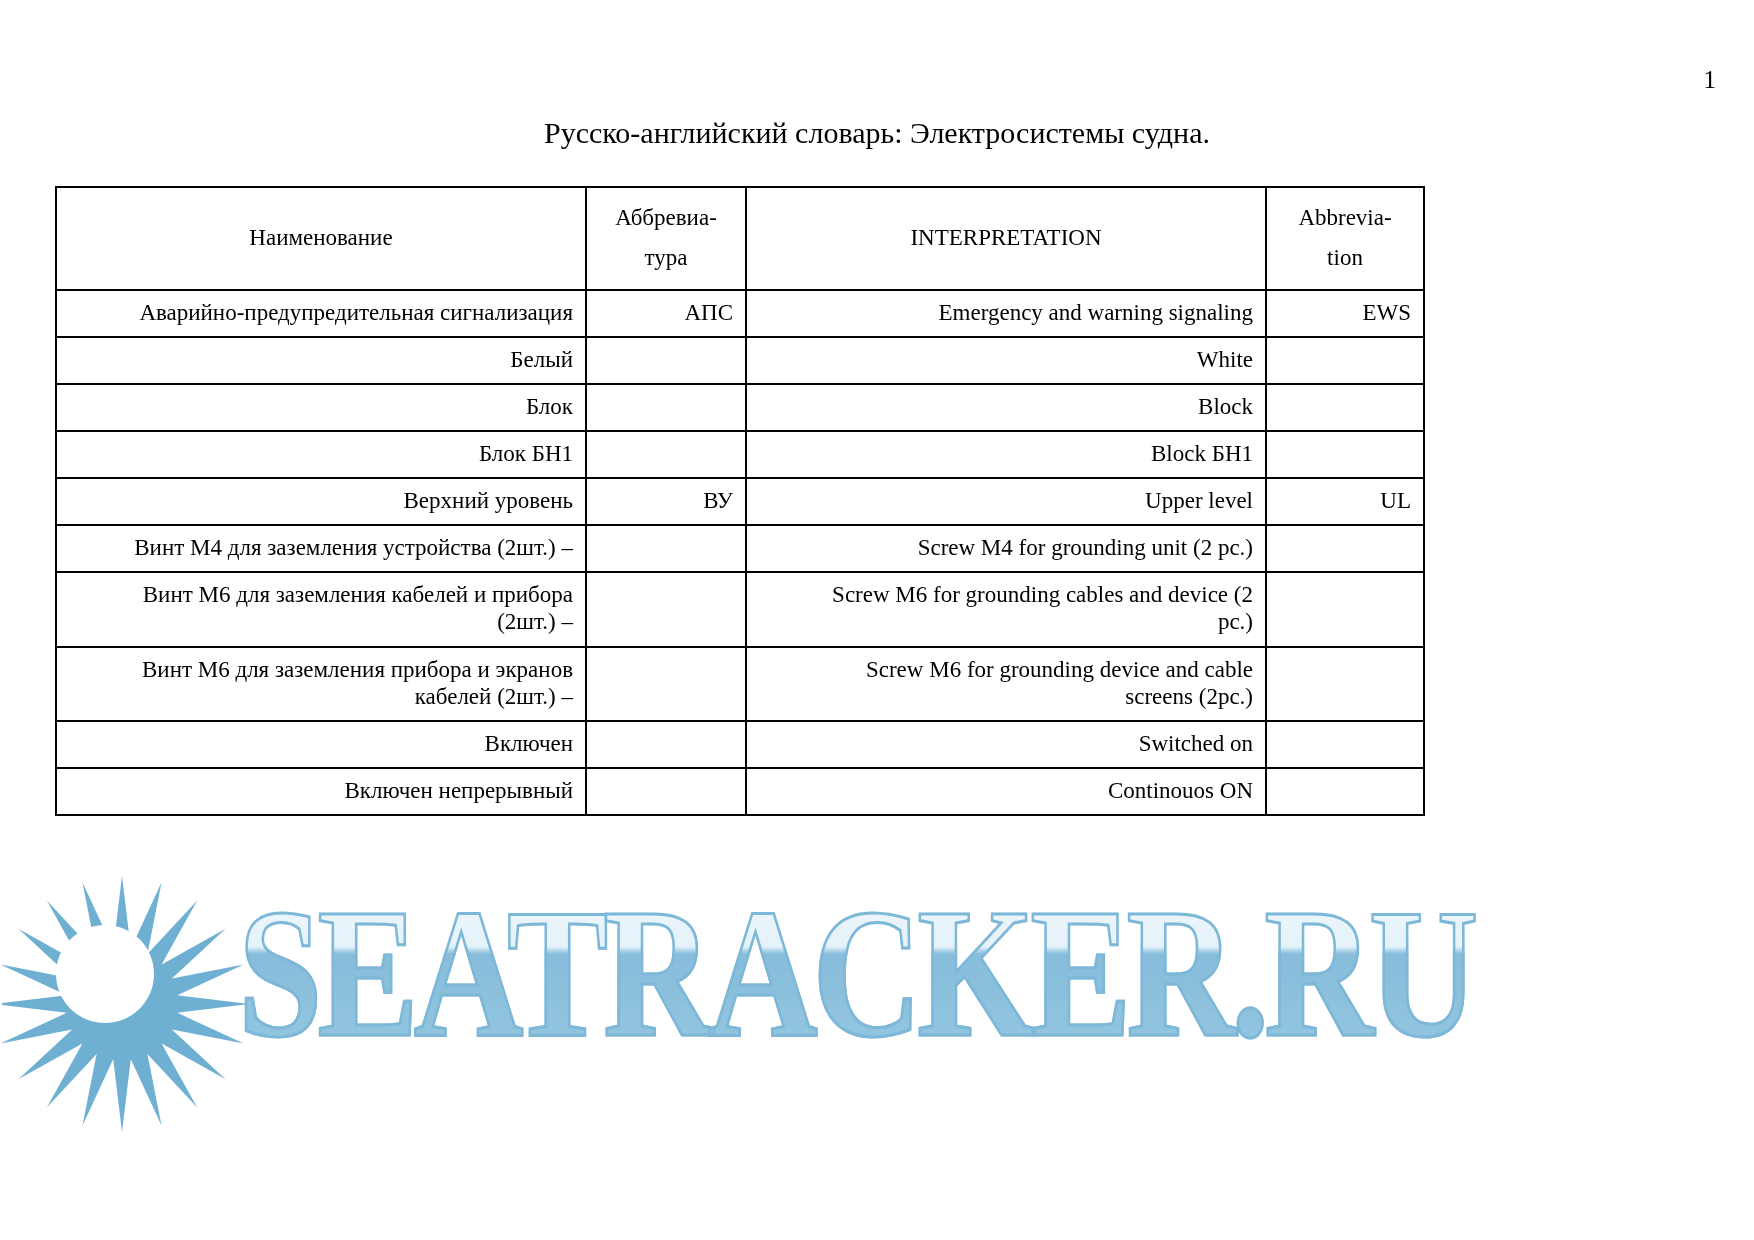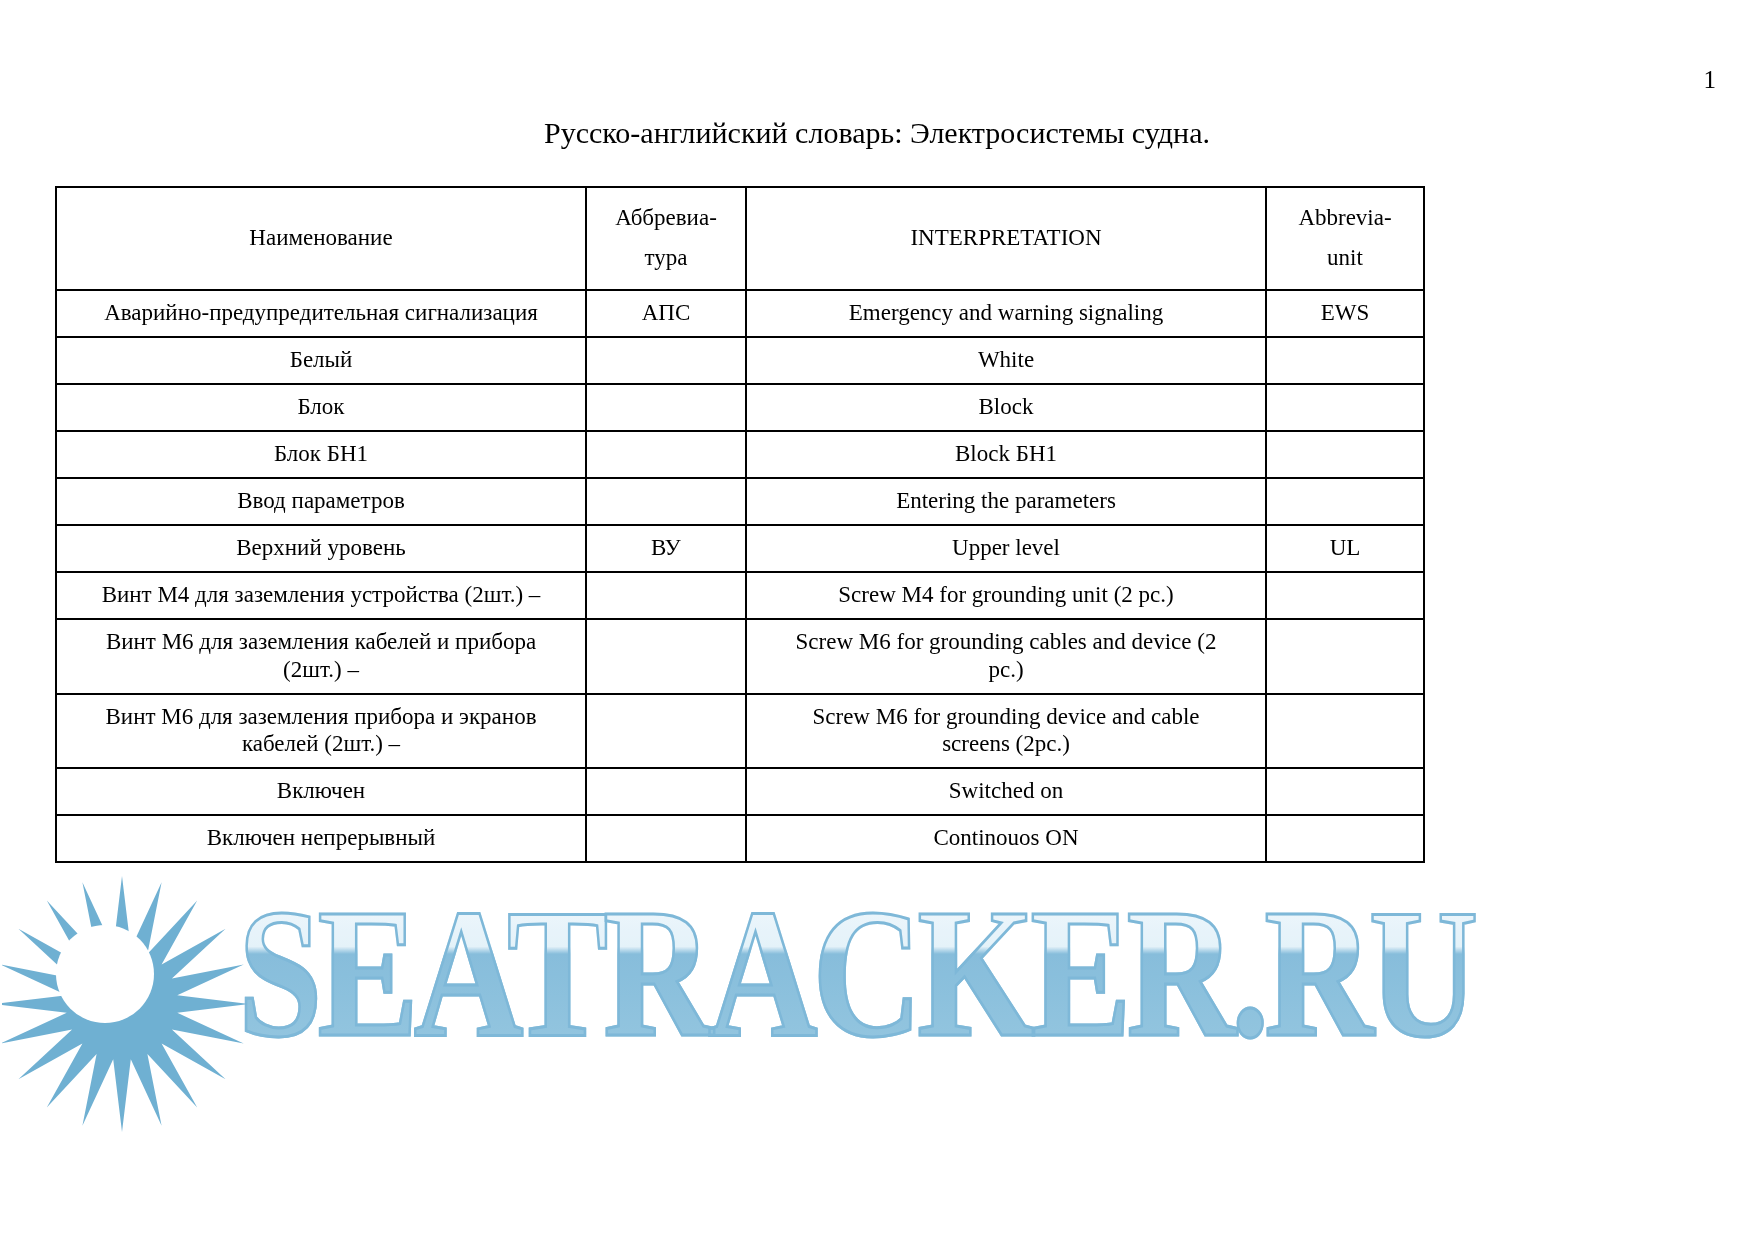--- a/index.html
+++ b/index.html
@@ -37,21 +37,21 @@
     overflow: hidden;
   }
   table.dict th {
     text-align: center;
     vertical-align: middle;
     padding: 10px 8px;
     line-height: 1.75;
     height: 91px;
   }
   table.dict td {
-    text-align: center;
+    text-align: right;
     vertical-align: top;
     padding: 8px 12px 10px 12px;
     line-height: 1.18;
   }
   td.col-abbr-en { text-align: center; }
   col.c1 { width: 530px; }
   col.c2 { width: 160px; }
   col.c3 { width: 520px; }
   col.c4 { width: 158px; }
 
@@ -101,21 +101,21 @@
       <col class="c3">
       <col class="c4">
   </colgroup>
   <thead>
     <tr>
       <th>Наименование</th>
       <th>Аббревиа-
 тура</th>
       <th>INTERPRETATION</th>
       <th>Abbrevia-
-unit</th>
+tion</th>
     </tr>
   </thead>
   <tbody>
 
   <tr>
         <td class="col-name">Аварийно-предупредительная сигнализация</td>
         <td class="col-abbr-ru">АПС</td>
         <td class="col-interp">Emergency and warning signaling</td>
         <td class="col-abbr-en">EWS</td>
       </tr>
@@ -128,26 +128,20 @@
       <tr>
         <td class="col-name">Блок</td>
         <td class="col-abbr-ru"></td>
         <td class="col-interp">Block</td>
         <td class="col-abbr-en"></td>
       </tr>
       <tr>
         <td class="col-name">Блок БН1</td>
         <td class="col-abbr-ru"></td>
         <td class="col-interp">Block БН1</td>
-        <td class="col-abbr-en"></td>
-      </tr>
-      <tr>
-        <td class="col-name">Ввод параметров</td>
-        <td class="col-abbr-ru"></td>
-        <td class="col-interp">Entering the parameters</td>
         <td class="col-abbr-en"></td>
       </tr>
       <tr>
         <td class="col-name">Верхний уровень</td>
         <td class="col-abbr-ru">ВУ</td>
         <td class="col-interp">Upper level</td>
         <td class="col-abbr-en">UL</td>
       </tr>
       <tr>
         <td class="col-name">Винт М4 для заземления устройства (2шт.) –</td>

